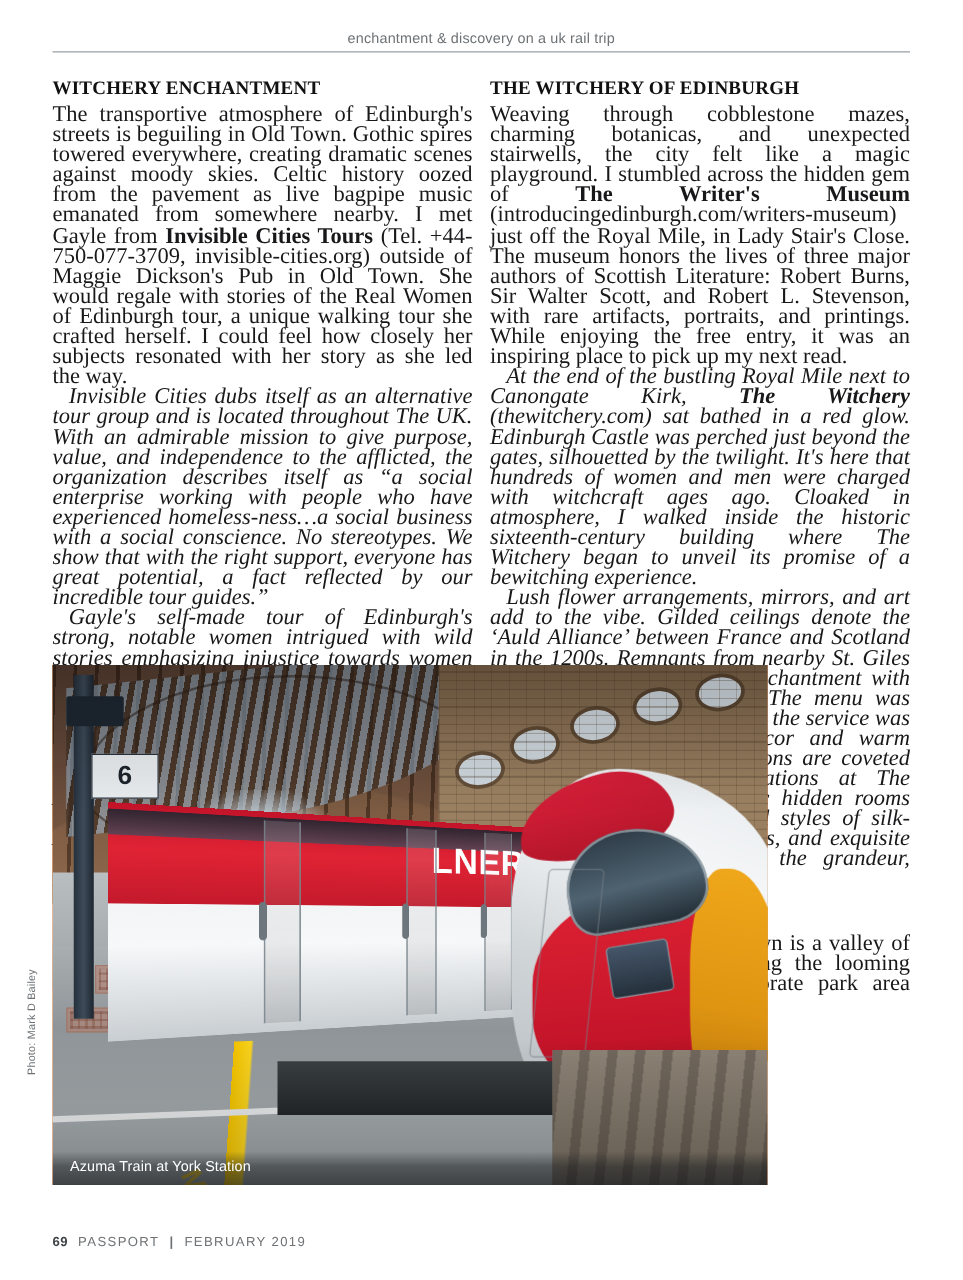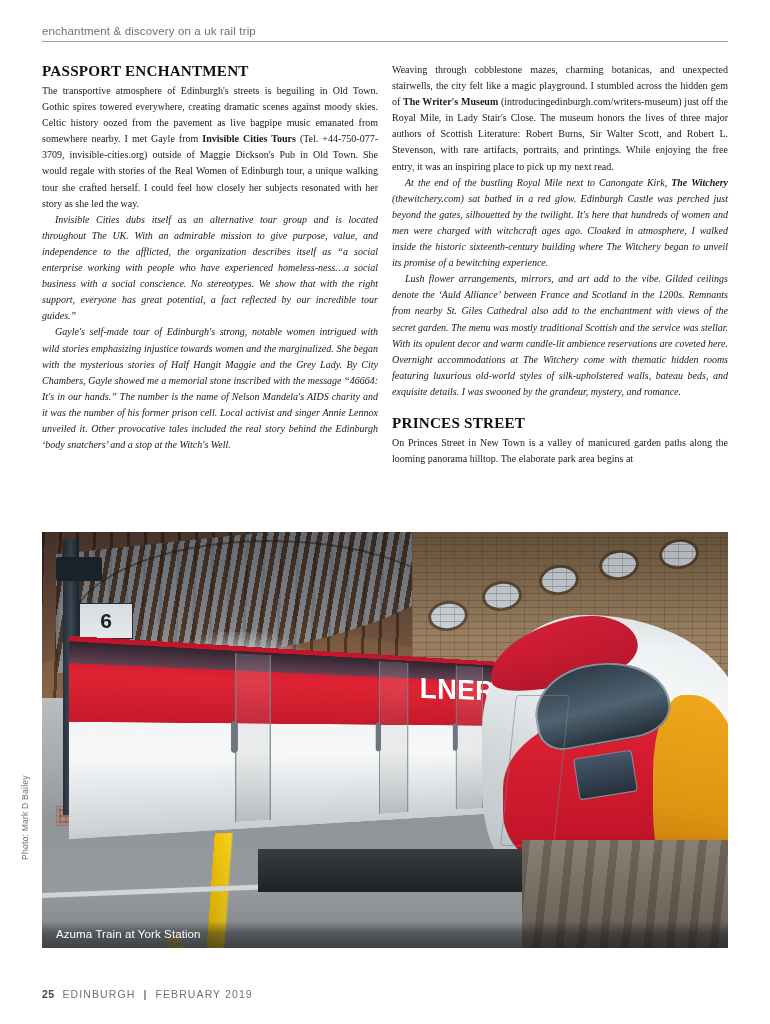--- a/index.html
+++ b/index.html
@@ -20,20 +20,21 @@
     inset: 0;
     background: #ffffff;
   }
 
   
   .running-head {
     position: absolute;
     left: 42px;
     top: 24px;
     width: 686px;
+    text-align: center;
   }
   .running-head-text {
     font-family: "Liberation Sans", sans-serif;
     font-size: 11.5px;
     letter-spacing: 0.15px;
     color: #6e7275;
     line-height: 14px;
     white-space: nowrap;
   }
   .running-head-rule {
@@ -65,39 +66,39 @@
     color: #111111;
     margin: 0 0 3px 0;
     line-height: 18px;
   }
   .sec-head.spaced {
     margin-top: 14px;
   }
 
   p.body {
     margin: 0;
-    font-size: 10px;
+    font-size: 18px;
     line-height: 16.1px;
     text-align: justify;
     text-justify: inter-word;
     color: #18181a;
     hyphens: manual;
   }
   p.body + p.body {
     text-indent: 13px;
     font-style: italic;
   }
   .b { font-weight: bold; }
 
   
   .photo-wrap {
     position: absolute;
     left: 42px;
     top: 532px;
-    width: 686px;
+    width: 572px;
     height: 416px;
     overflow: hidden;
     background: #f97316;
   }
   .photo {
     position: absolute;
     inset: 0;
     overflow: hidden;
   }
 
@@ -542,29 +543,30 @@
 <div class="page">
 
   <div class="running-head">
     <div class="running-head-text">enchantment &amp; discovery on a uk rail trip</div>
     <div class="running-head-rule"></div>
   </div>
 
   <div class="columns">
 
     <div class="col">
-      <h2 class="sec-head">PASSPORT ENCHANTMENT</h2>
+      <h2 class="sec-head">WITCHERY ENCHANTMENT</h2>
       <div>
           <p class="body"><span>The transportive atmosphere of Edinburgh's streets is beguiling in Old Town. Gothic spires towered everywhere, creating dramatic scenes against moody skies. Celtic history oozed from the pavement as live bagpipe music emanated from somewhere nearby. I met Gayle from </span><span class="b">Invisible Cities Tours</span><span> (Tel. +44-750-077-3709, invisible-cities.org) outside of Maggie Dickson's Pub in Old Town. She would regale with stories of the Real Women of Edinburgh tour, a unique walking tour she crafted herself. I could feel how closely her subjects resonated with her story as she led the way.</span></p>
           <p class="body"><span>Invisible Cities dubs itself as an alternative tour group and is located throughout The UK. With an admirable mission to give purpose, value, and independence to the afflicted, the organization describes itself as “a social enterprise working with people who have experienced homeless-ness…a social business with a social conscience. No stereotypes. We show that with the right support, everyone has great potential, a fact reflected by our incredible tour guides.”</span></p>
           <p class="body"><span>Gayle's self-made tour of Edinburgh's strong, notable women intrigued with wild stories emphasizing injustice towards women and the marginalized. She began with the mysterious stories of Half Hangit Maggie and the Grey Lady. By City Chambers, Gayle showed me a memorial stone inscribed with the message “46664: It's in our hands.” The number is the name of Nelson Mandela's AIDS charity and it was the number of his former prison cell. Local activist and singer Annie Lennox unveiled it. Other provocative tales included the real story behind the Edinburgh ‘body snatchers’ and a stop at the Witch's Well.</span></p>
         </div>
     </div>
 
     <div class="col">
+      <h2 class="sec-head">THE WITCHERY OF EDINBURGH</h2>
       <div>
           <p class="body"><span>Weaving through cobblestone mazes, charming botanicas, and unexpected stairwells, the city felt like a magic playground. I stumbled across the hidden gem of </span><span class="b">The Writer's Museum</span><span> (introducingedinburgh.com/writers-museum) just off the Royal Mile, in Lady Stair's Close. The museum honors the lives of three major authors of Scottish Literature: Robert Burns, Sir Walter Scott, and Robert L. Stevenson, with rare artifacts, portraits, and printings. While enjoying the free entry, it was an inspiring place to pick up my next read.</span></p>
           <p class="body"><span>At the end of the bustling Royal Mile next to Canongate Kirk, </span><span class="b">The Witchery</span><span> (thewitchery.com) sat bathed in a red glow. Edinburgh Castle was perched just beyond the gates, silhouetted by the twilight. It's here that hundreds of women and men were charged with witchcraft ages ago. Cloaked in atmosphere, I walked inside the historic sixteenth-century building where The Witchery began to unveil its promise of a bewitching experience.</span></p>
           <p class="body"><span>Lush flower arrangements, mirrors, and art add to the vibe. Gilded ceilings denote the ‘Auld Alliance’ between France and Scotland in the 1200s. Remnants from nearby St. Giles Cathedral also add to the enchantment with views of the secret garden. The menu was mostly traditional Scottish and the service was stellar. With its opulent decor and warm candle-lit ambience reservations are coveted here. Overnight accommodations at The Witchery come with thematic hidden rooms featuring luxurious old-world styles of silk-upholstered walls, bateau beds, and exquisite details. I was swooned by the grandeur, mystery, and romance.</span></p>
         </div>
       <h2 class="sec-head spaced">PRINCES STREET</h2>
       <div>
           <p class="body"><span>On Princes Street in New Town is a valley of manicured garden paths along the looming panorama hilltop. The elaborate park area begins at</span></p>
         </div>
     </div>
@@ -644,19 +646,19 @@
 
       <div class="photo-shade"></div>
     </div>
 
     <div class="caption">Azuma Train at York Station</div>
   </div>
 
   <div class="photo-credit">Photo: Mark D Bailey</div>
 
   <div class="footer">
-    <span class="pg">25</span>
-    <span>EDINBURGH</span>
+    <span class="pg">69</span>
+    <span>PASSPORT</span>
     <span class="sep">|</span>
     <span>FEBRUARY 2019</span>
   </div>
 
 </div>
 
 </body></html>

